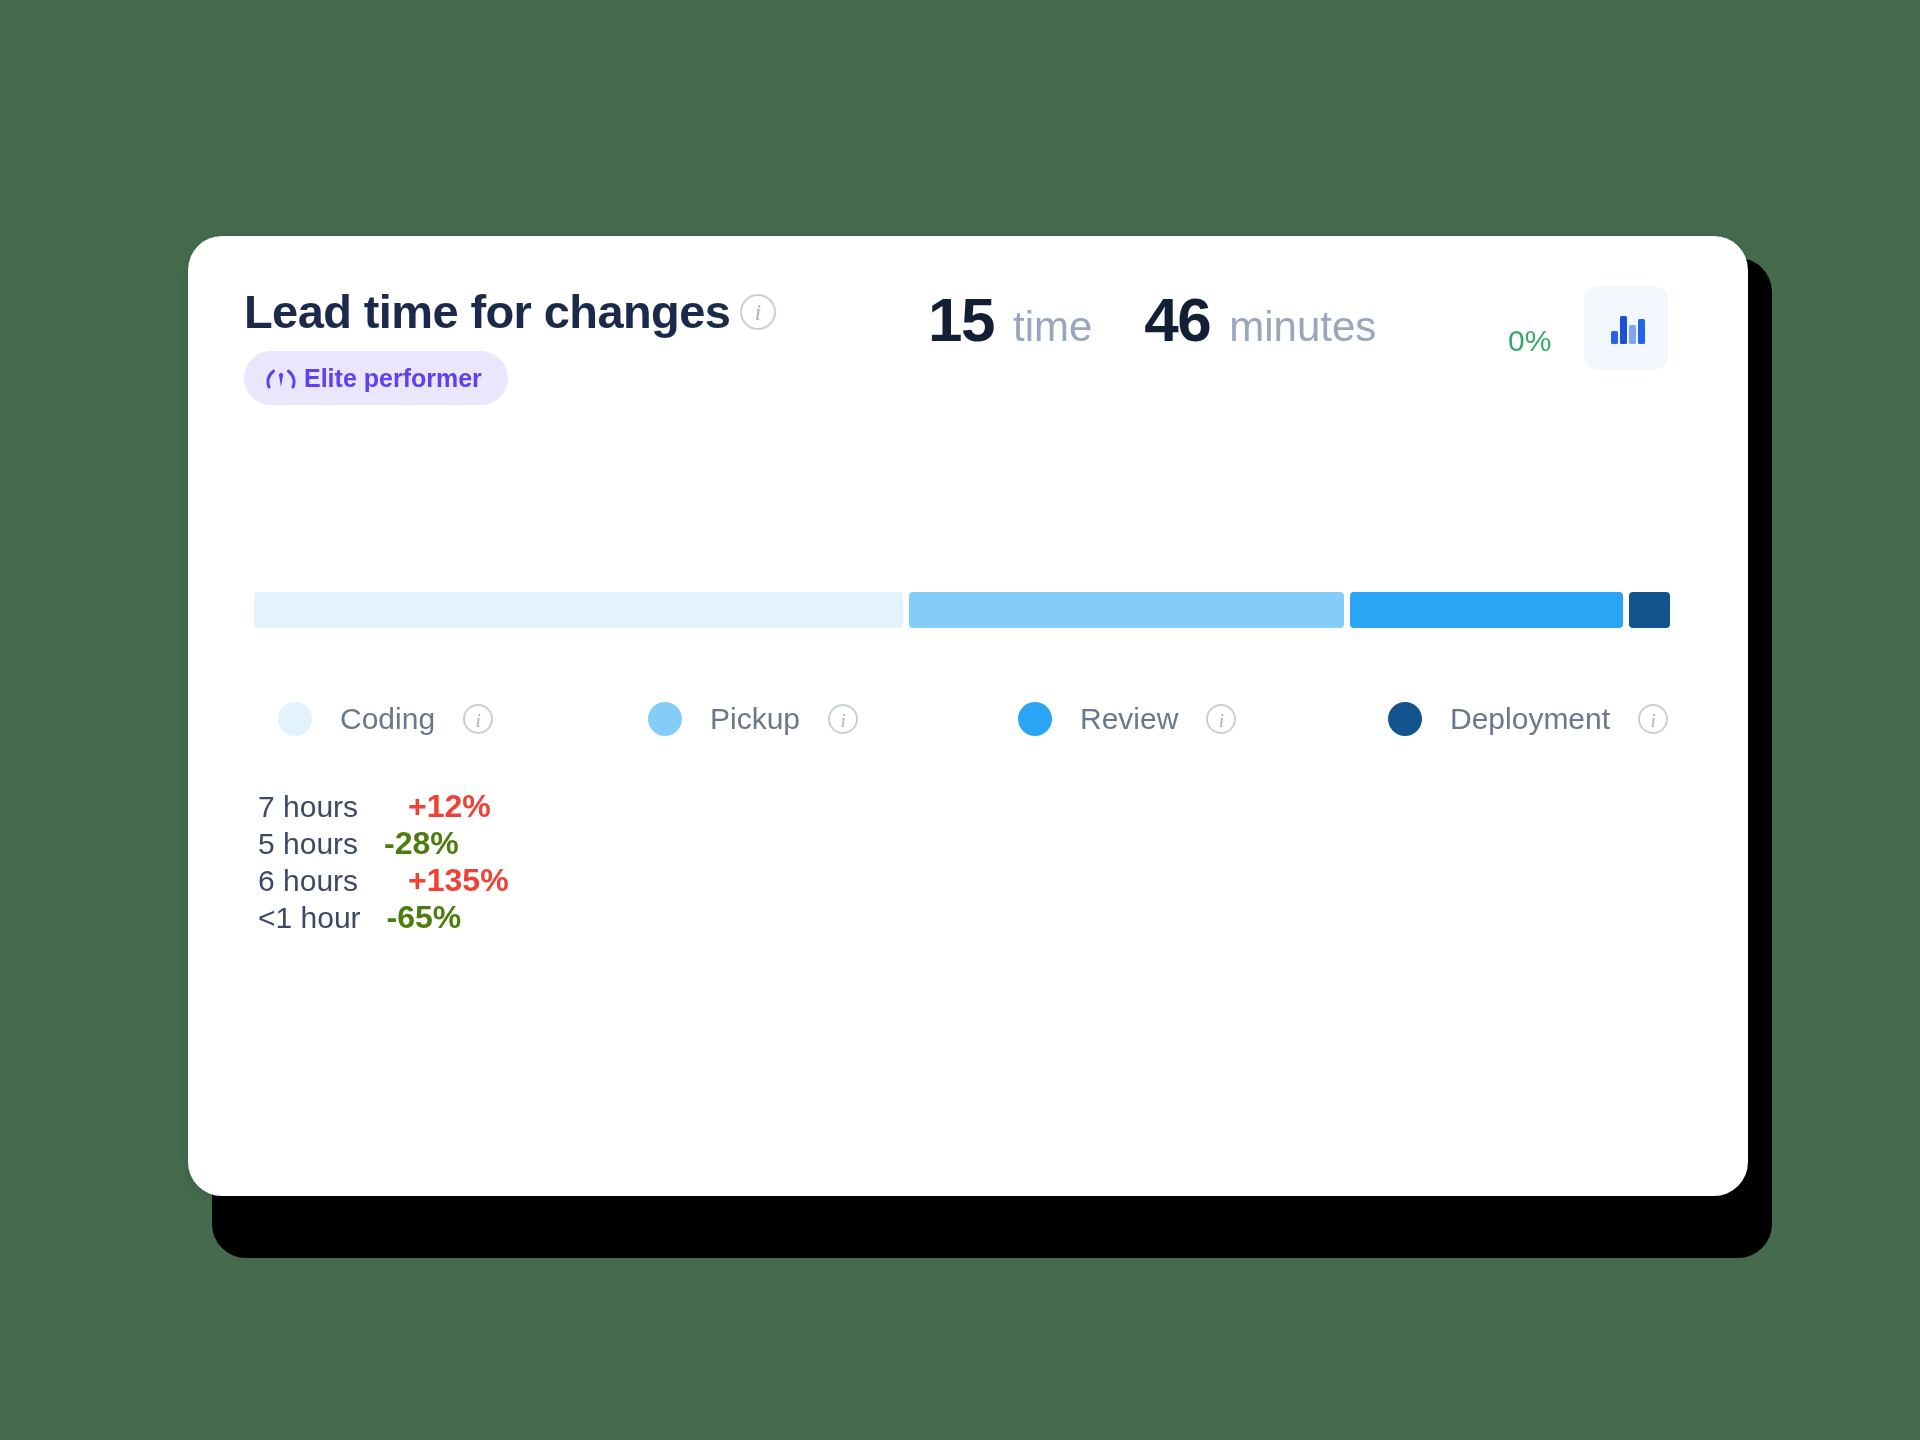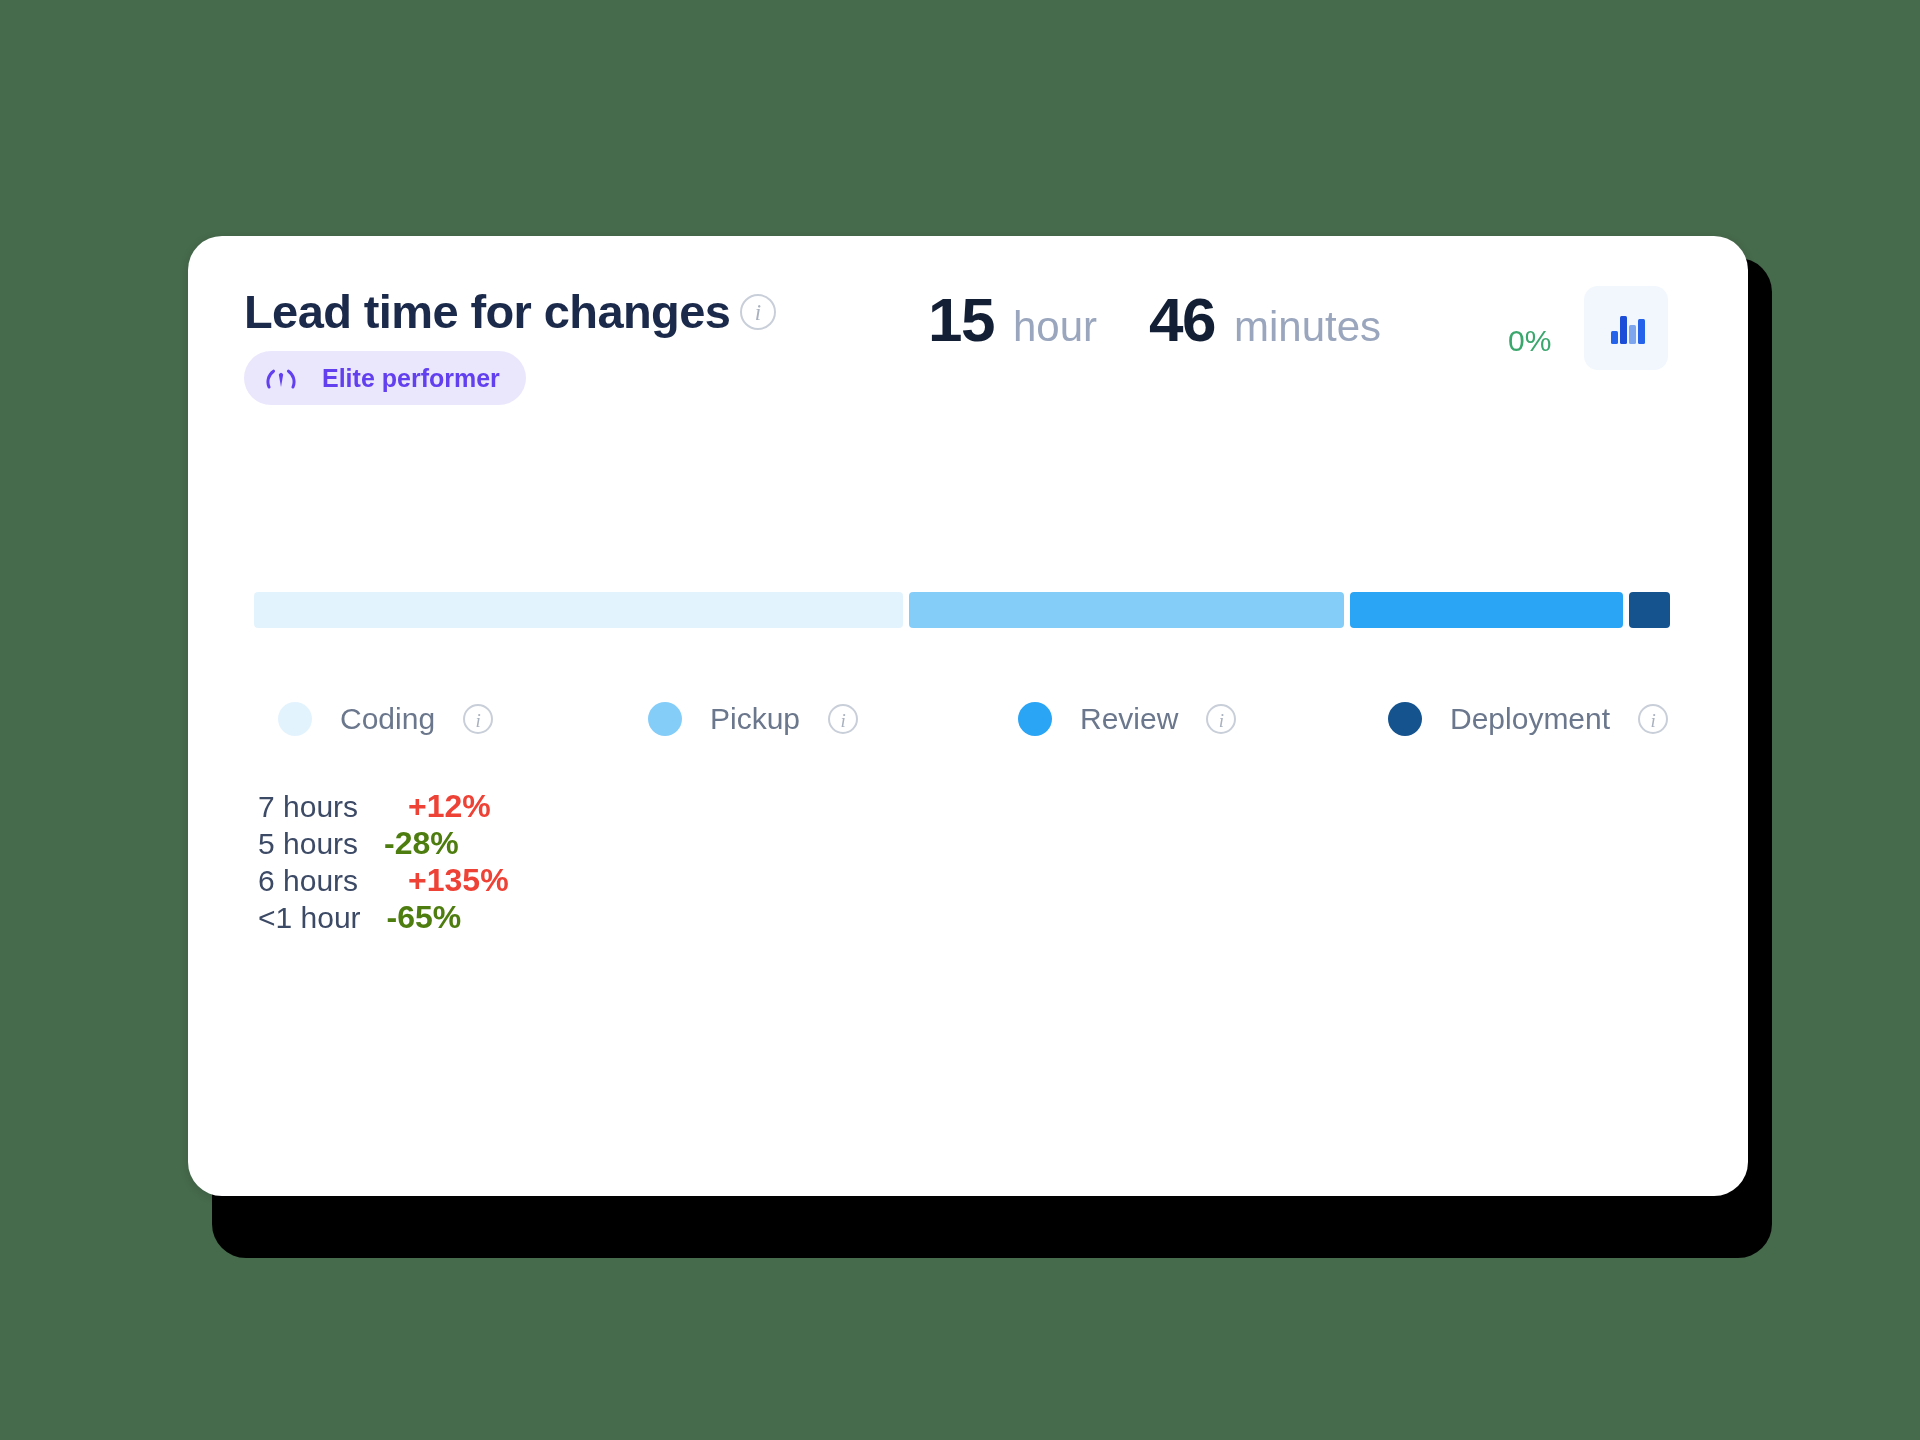--- a/index.html
+++ b/index.html
@@ -83,21 +83,21 @@
   #performer-badge {
     position: absolute;
     left: 56px;
     top: 115px;
     height: 54px;
     padding: 0 26px 0 22px;
     border-radius: 27px;
     background: #eae7fd;
     display: flex;
     align-items: center;
-    gap: 26px;
+    gap: 8px;
     box-sizing: border-box;
   }
   #performer-badge-label {
     font-size: 25px;
     font-weight: 700;
     color: #6240ef;
     white-space: nowrap;
   }
   #gauge-icon svg { display: block; }
 
@@ -245,21 +245,21 @@
           <path d="M3 22 A13 13 0 0 1 7.5 6.2" stroke="#6240ef" stroke-width="3" fill="none" stroke-linecap="round"></path>
           <path d="M22.5 6.2 A13 13 0 0 1 27 22" stroke="#6240ef" stroke-width="3" fill="none" stroke-linecap="round"></path>
           <path d="M15 22 L12.8 9.5 Q15 6 17.2 9.5 Z" fill="#6240ef"></path>
         </svg>
       </span>
       <span id="performer-badge-label">Elite performer</span>
     </div>
 
     <div id="metric-value-group">
       <span class="metric-num">15</span>
-      <span class="metric-unit">hour</span>
+      <span class="metric-unit">time</span>
       <span class="metric-gap"></span>
       <span class="metric-num">46</span>
       <span class="metric-unit">minutes</span>
     </div>
 
     <div id="metric-delta">0%</div>
 
     <button id="chart-toggle-button">
       <span>
         <svg width="44" height="44" viewBox="0 0 44 44">

